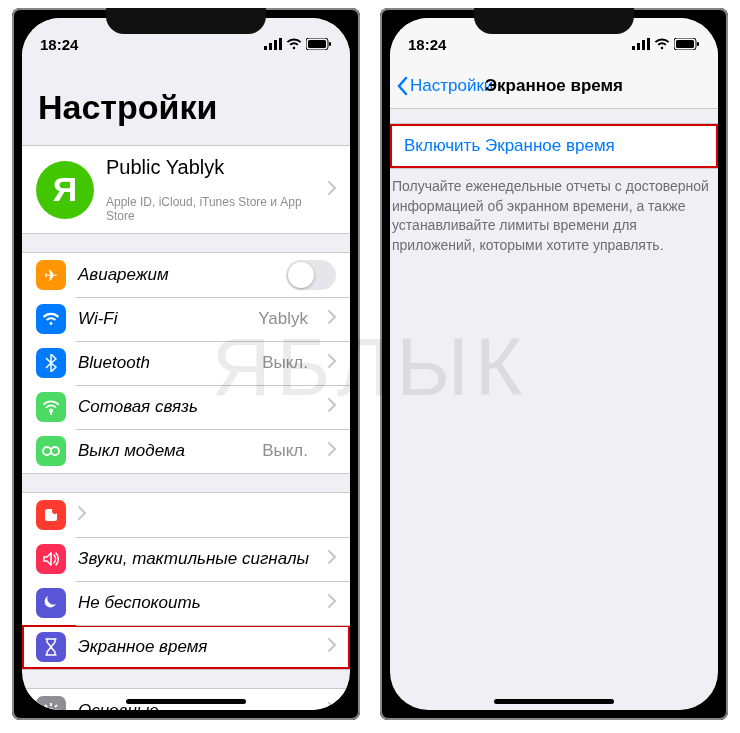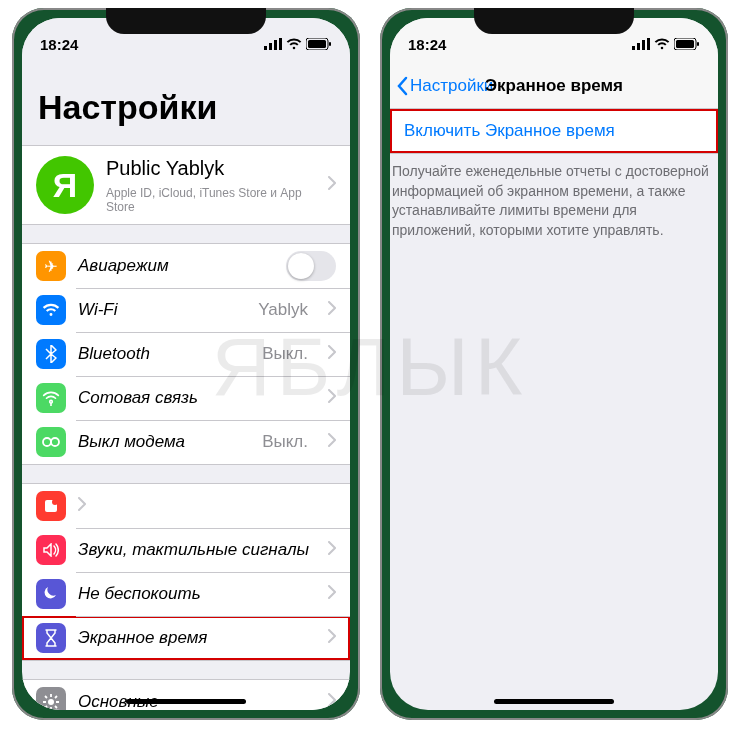--- a/index.html
+++ b/index.html
@@ -26,22 +26,22 @@
   .stage {
     display: flex;
     gap: 20px;
     padding: 8px 12px;
     width: 740px;
     box-sizing: border-box;
   }
   .phone {
     width: 348px;
     height: 712px;
-    background: #14532d;
-    border-radius: 32px;
+    background: #000000;
+    border-radius: 8px;
     padding: 10px;
     box-sizing: border-box;
     position: relative;
     box-shadow: 0 0 0 2px #888 inset;
   }
   .screen {
     width: 100%;
     height: 100%;
     background: #efeff4;
     border-radius: 38px;
@@ -171,21 +171,21 @@
     font-size:34px;
     font-weight:600;
     display:flex;
     align-items:center;
     justify-content:center;
     margin-right:12px;
     flex-shrink:0;
   }
   .profile-text { flex:1; }
   .profile-name { font-size:20px; color:#000; }
-  .profile-sub { font-size:12px; color:#8e8e93; margin-top:6px; }
+  .profile-sub { font-size:12px; color:#8e8e93; margin-top:16px; }
 
   .highlight-red {
     box-shadow: 0 0 0 2px #d40000 inset;
   }
 
   .footer-text {
     font-size:14px;
     color:#6d6d72;
     padding:8px 2px;
     line-height:1.4;
@@ -203,21 +203,21 @@
   .home-indicator {
     position:absolute;
     bottom:6px; left:50%;
     transform:translateX(-50%);
     width:120px; height:5px;
     background:#000;
     border-radius:3px;
   }
 
   .scroll { position:absolute; top:40px; bottom:0; left:0; right:0; overflow:hidden; }
-  .screen2 .scroll { top:68px; }
+  .screen2 .scroll { top:83px; }
 </style>
 </head>
 <body>
 
 <div class="watermark">ЯБЛЫК</div>
 
 <div class="stage">
 
   <div class="phone">
     <div class="notch"></div>

